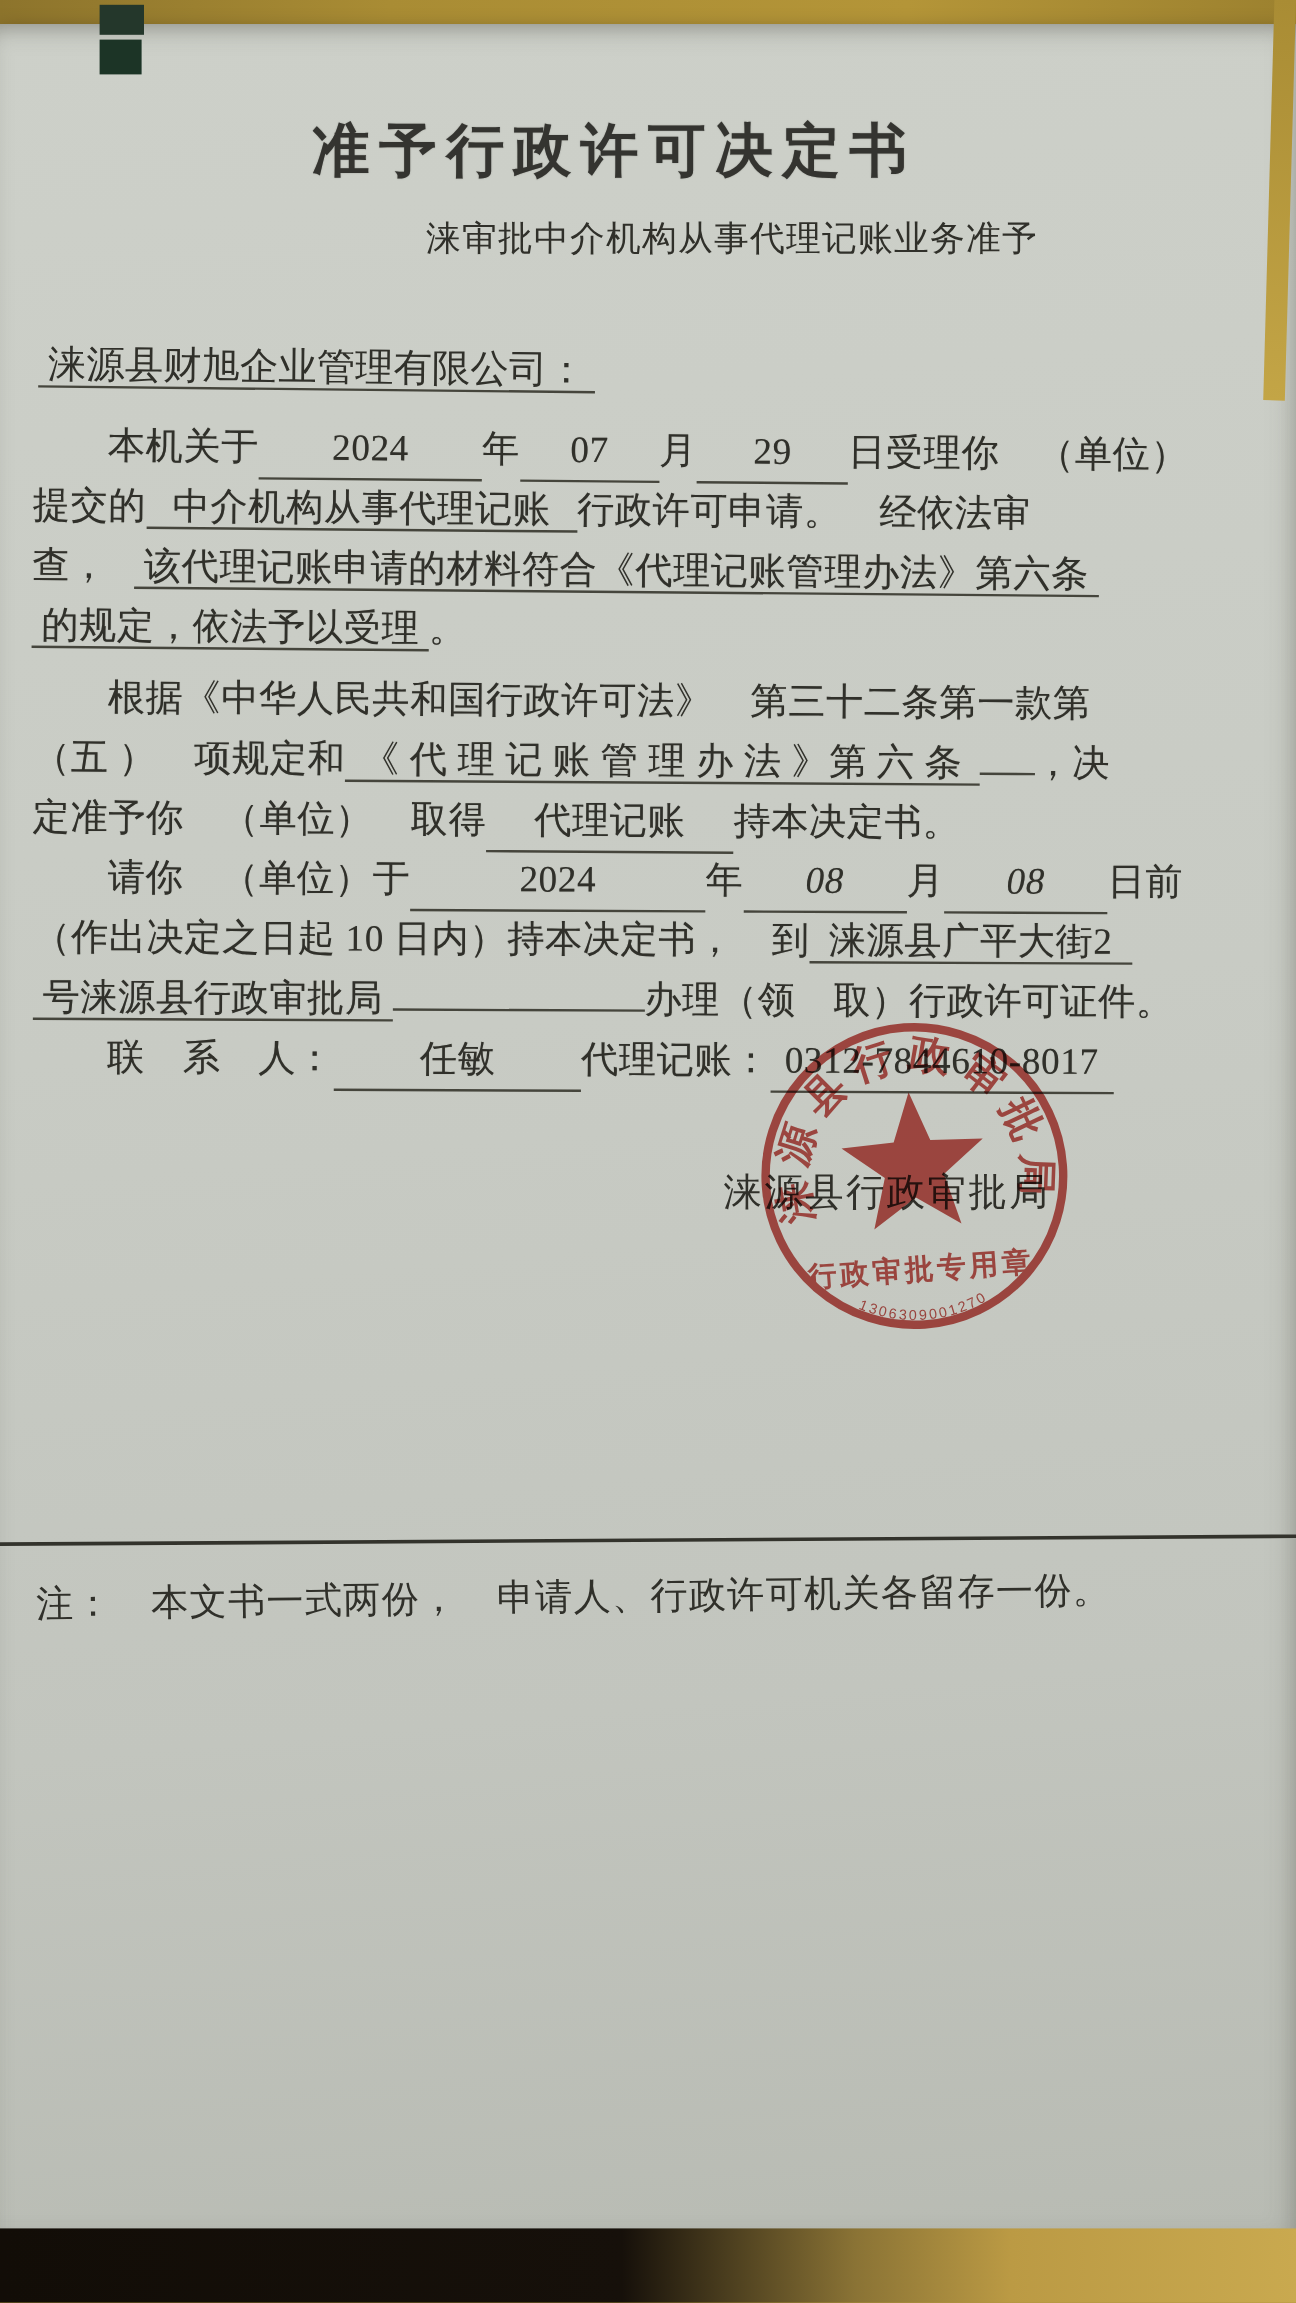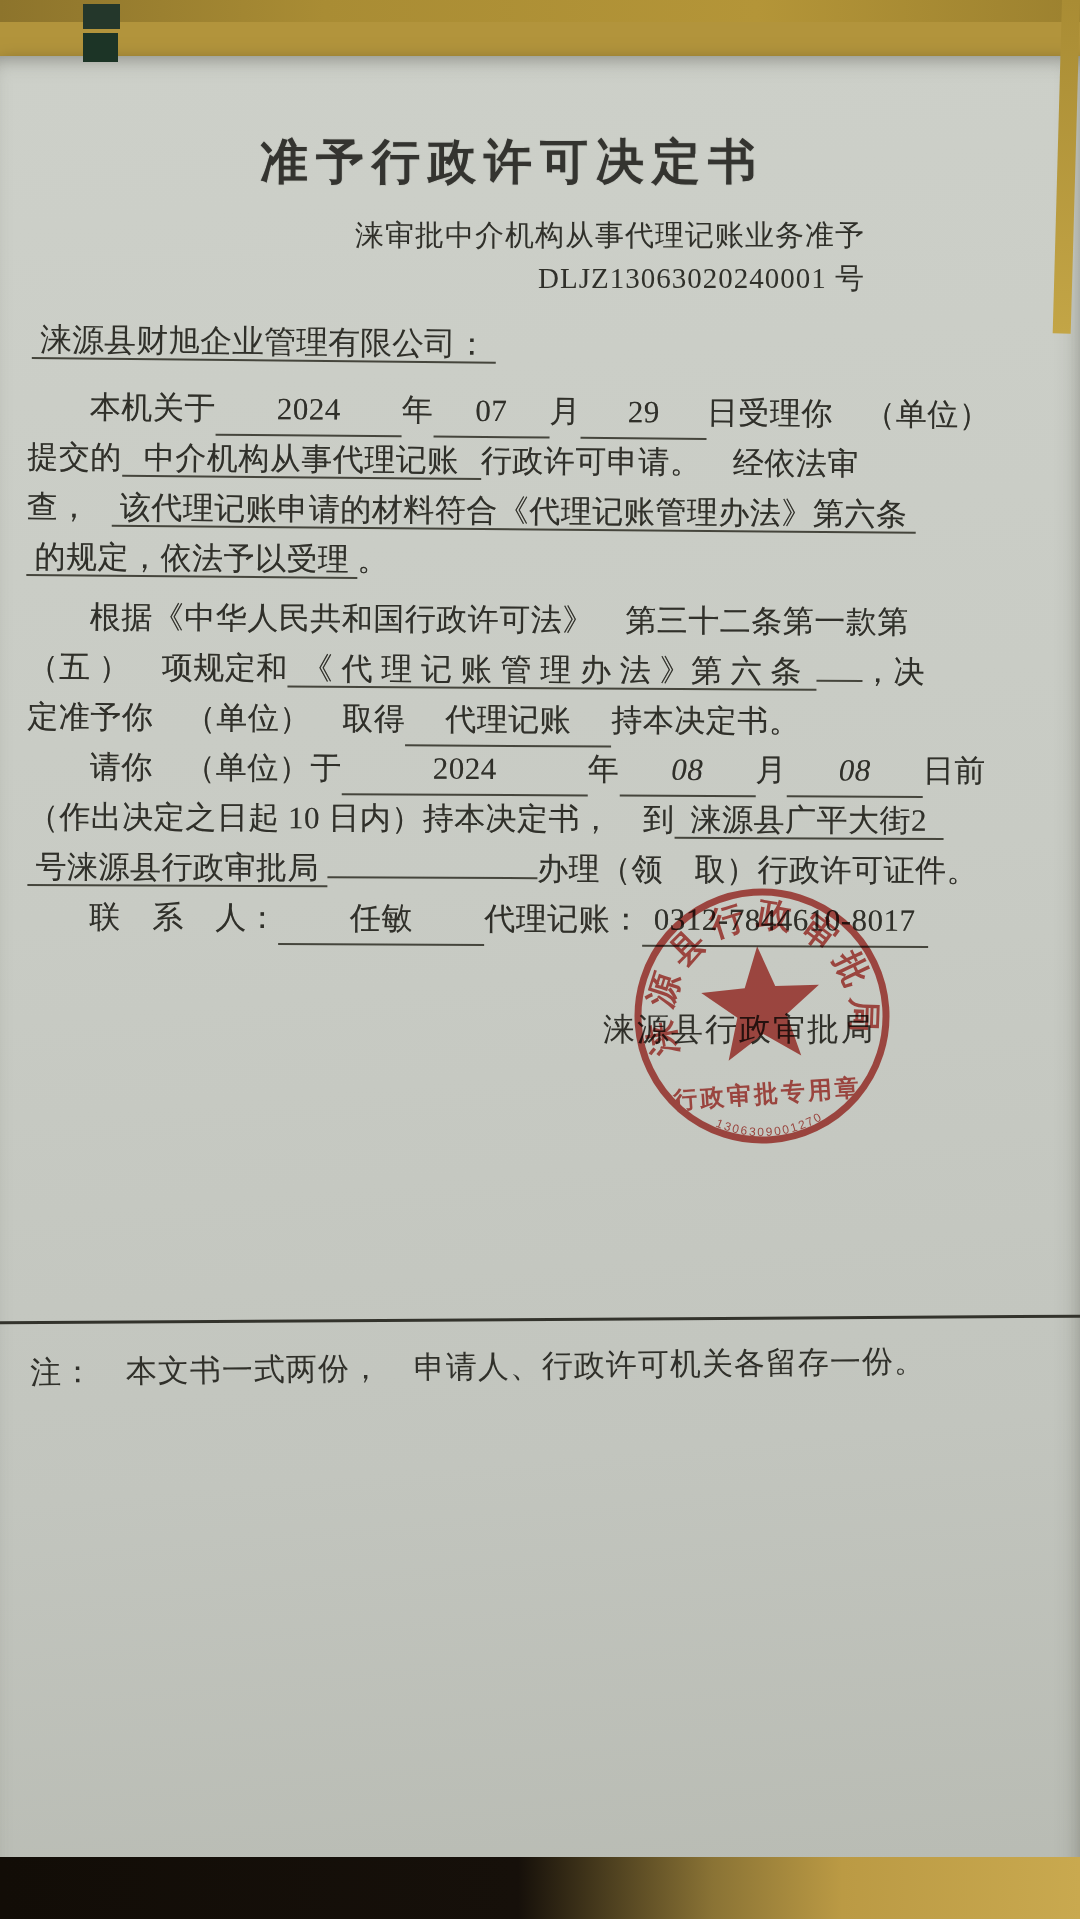--- a/index.html
+++ b/index.html
@@ -12,21 +12,21 @@
   .bg-right-strip{position:absolute;right:0;top:0;width:18px;height:334px;
     background:linear-gradient(180deg,#a98c34,#c3a546);transform:rotate(1.6deg);transform-origin:top right;z-index:5;}
   .bg-bottom-band{position:absolute;left:0;bottom:0;width:1080px;height:62px;z-index:5;
     background:linear-gradient(90deg,#120d07 0%,#16100a 48%,#4a3d1e 56%,#8a7335 66%,#bb9a44 78%,#c9a94f 100%);}
   .dark-square-1{position:absolute;left:83px;top:4px;width:37px;height:25px;background:#24372b;z-index:6;}
   .dark-square-2{position:absolute;left:83px;top:33px;width:35px;height:29px;background:#1c3426;z-index:6;}
   
   .paper{position:absolute;left:0;top:20px;width:1080px;height:1838px;z-index:2;
     background:linear-gradient(175deg,#cdd0c9 0%,#c8cbc4 45%,#c2c5be 75%,#b8bbb3 100%);
     box-shadow:0 8px 18px rgba(0,0,0,.5), inset 0 14px 22px -14px rgba(70,70,60,.55), inset -14px 0 26px -16px rgba(70,70,60,.4);
-    color:#30302a;margin-top:36px;}
+    color:#30302a;}
   .paper *{white-space:nowrap;}
   .doc-title{position:absolute;top:74px;left:0;width:1080px;text-align:center;margin:0;
     font-family:"Liberation Sans","DejaVu Sans",sans-serif;font-weight:700;
     font-size:48px;letter-spacing:8px;color:#343430;transform:translateX(-28px);
     text-shadow:0 0 1px rgba(52,52,46,.5);}
   .doc-number-block{position:absolute;top:158px;right:215px;text-align:right;
     font-size:29px;line-height:43px;letter-spacing:1px;font-family:Liberation Serif, serif;}
   .addressee-line{position:absolute;top:262px;left:32px;font-size:32px;transform:rotate(.6deg);transform-origin:left;}
   .para{position:absolute;left:28px;width:1030px;font-size:31px;letter-spacing:.5px;
     text-shadow:0 0 .6px rgba(48,48,42,.45);}
@@ -57,21 +57,20 @@
   <div class="dark-square-1"></div>
   <div class="dark-square-2"></div>
   <div class="bg-right-strip"></div>
 
   <div class="paper">
 
     <h1 class="doc-title">准予行政许可决定书</h1>
 
     <div class="doc-number-block">
       <div>涞审批中介机构从事代理记账业务准予</div>
-      <div>DLJZ13063020240001 号</div>
     </div>
 
     <div class="addressee-line">
       <span class="u">涞源县财旭企业管理有限公司：</span>
     </div>
 
     <div class="para p1">
       <div class="line indent">
         <span>本机关于</span><span class="u uc w170">2024</span><span>年</span><span class="u uc w100">07</span><span>月</span><span class="u uc w110">29</span><span>日受理你　（单位）</span>
       </div>

